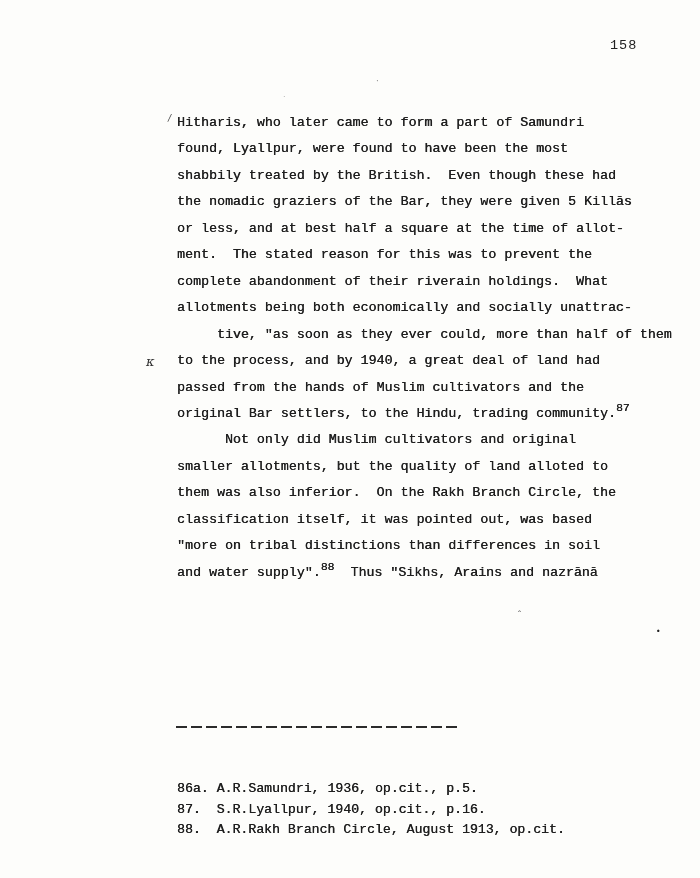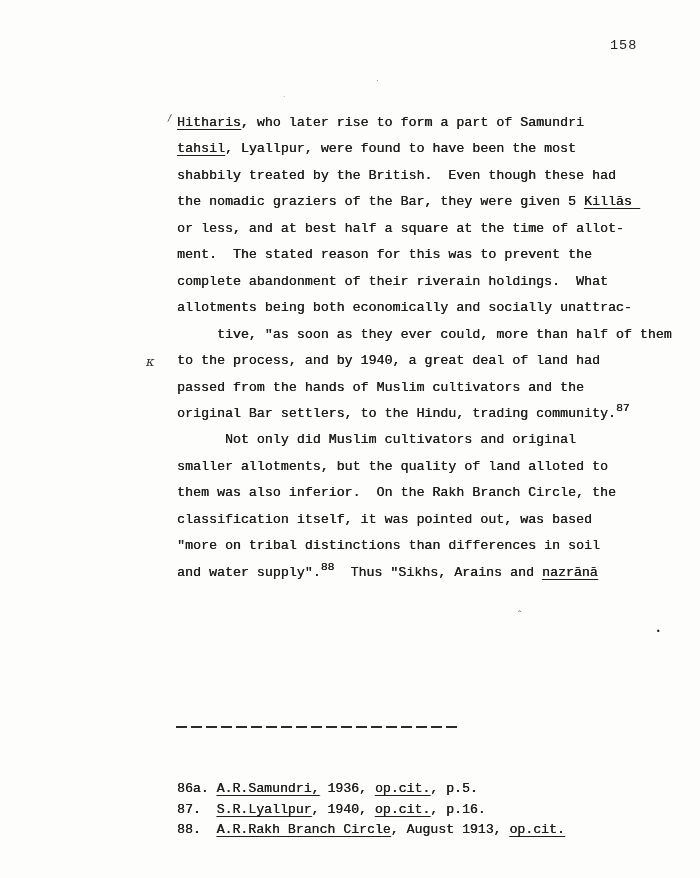--- a/index.html
+++ b/index.html
@@ -35,21 +35,20 @@
   .footnotes {
     position: absolute;
     left: 177px;
     top: 779px;
     font-size: 13.2px;
     line-height: 20.7px;
     text-shadow: 0.3px 0 0 currentColor;
   }
   .ln { white-space: pre; }
   .u {
-    text-decoration: underline;
     text-underline-offset: 3px;
     text-decoration-thickness: 1.2px;
     text-align: center;
   }
   .sup {
     font-size: 11.5px;
     position: relative;
     top: -6px;
   }
   .sep {
@@ -73,22 +72,22 @@
   .speck-b { left: 283px; top: 92px;  font-size: 8px; color: #9a9a9a; }
 </style>
 </head>
 <body>
 
 <div class="doc">
 
   <div class="pageno">158</div>
 
   <div class="body-text">
-    <div class="ln"><span class="u">Hitharis</span><span>, who later rise to form a part of Samundri</span></div>
-    <div class="ln"><span class="u">tahsil</span><span>, Lyallpur, were found to have been the most</span></div>
+    <div class="ln"><span class="u">Hitharis</span><span>, who later came to form a part of Samundri</span></div>
+    <div class="ln"><span class="u">found</span><span>, Lyallpur, were found to have been the most</span></div>
     <div class="ln">shabbily treated by the British.  Even though these had</div>
     <div class="ln"><span>the nomadic graziers of the Bar, they were given 5 </span><span class="u">Killās </span></div>
     <div class="ln">or less, and at best half a square at the time of allot-</div>
     <div class="ln">ment.  The stated reason for this was to prevent the</div>
     <div class="ln">complete abandonment of their riverain holdings.  What</div>
     <div class="ln">allotments being both economically and socially unattrac-</div>
     <div class="ln">     tive, "as soon as they ever could, more than half of them</div>
     <div class="ln">to the process, and by 1940, a great deal of land had</div>
     <div class="ln">passed from the hands of Muslim cultivators and the</div>
     <div class="ln"><span>original Bar settlers, to the Hindu, trading community.</span><span class="sup">87</span></div>

